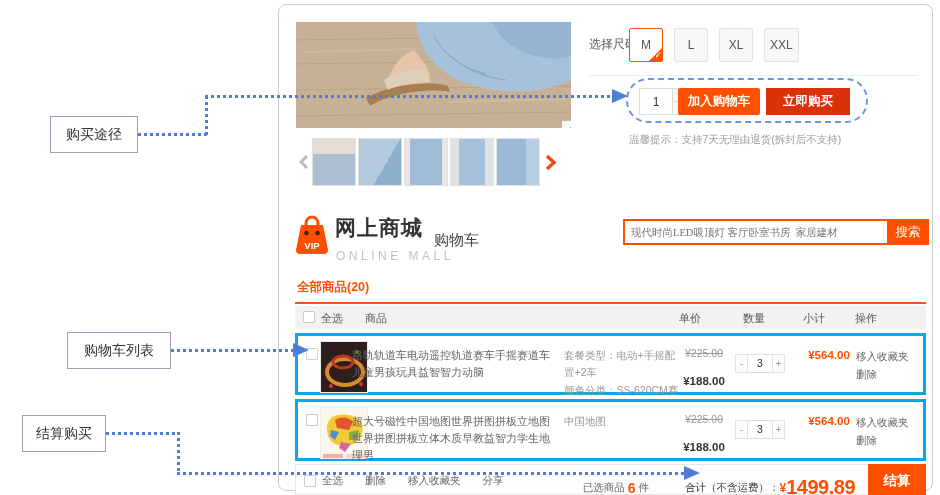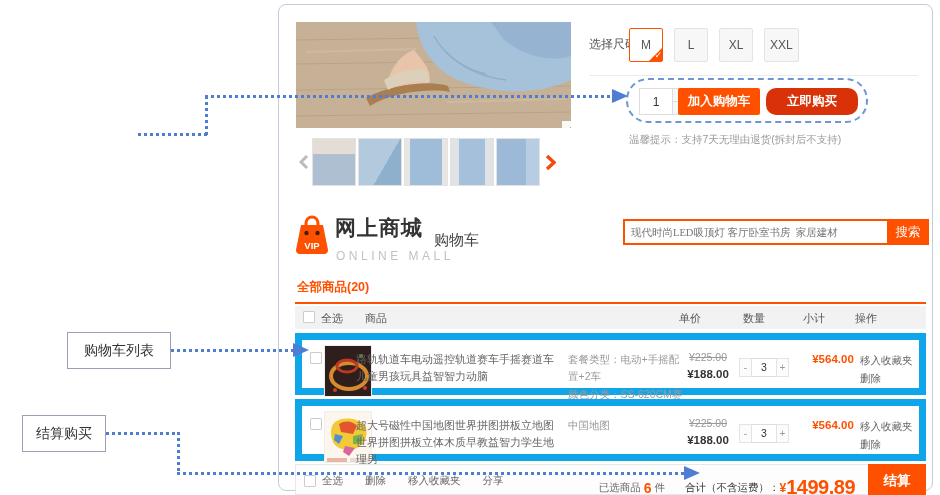--- a/index.html
+++ b/index.html
@@ -37,66 +37,66 @@
   .buy-highlight { position:absolute; left:347px; top:73px; width:242px; height:45px;
                    border:2px dashed #6d95d9; border-radius:22px; z-index:3; }
   .qty-wrap { position:absolute; left:360px; top:83px; display:flex; }
   .qty-input { width:34px; height:27px; border:1px solid #ddd; text-align:center; font-size:12px; color:#333; outline:none; }
   .qty-col { display:flex; flex-direction:column; }
   .qty-step { width:15px; height:13.5px; border:1px solid #ddd; border-left:none; background:#f7f7f7;
               font-size:9px; line-height:11px; text-align:center; color:#888; cursor:pointer; }
   .qty-step.dn { color:#ccc; border-top:none; }
   .btn-cart { position:absolute; left:399px; top:83px; width:82px; height:27px; background:#ff5000; color:#fff;
               border:none; font-size:12.5px; font-weight:bold; border-radius:2px; cursor:pointer; }
-  .btn-buy  { position:absolute; left:487px; top:83px; width:92px; height:27px; background:#d93108; color:#fff;
-              border:none; font-size:12.5px; font-weight:bold; border-radius:10px; cursor:pointer; }
+  .btn-buy  { position:absolute; left:487px; top:83px; width:84px; height:27px; background:#d93108; color:#fff;
+              border:none; font-size:12.5px; font-weight:bold; border-radius:0; cursor:pointer; }
   .tip { position:absolute; left:350px; top:128px; font-size:10.5px; color:#9a9a9a; }
 
   
   .logo-icon { position:absolute; left:16px; top:206px; }
   .logo-name { position:absolute; left:56px; top:209px; font-size:21px; font-weight:bold; color:#333; letter-spacing:1px; }
   .logo-sub  { position:absolute; left:57px; top:244px; font-size:12px; color:#c2c2c2; letter-spacing:3.5px; }
   .page-title{ position:absolute; left:134px; top:226px; font-size:15px; color:#444;margin-left:21px; }
   .search-wrap { position:absolute; left:344px; top:214px; width:306px; display:flex; }
   .search-input { flex:1; height:26px; border:2px solid #ff5000; border-right:none; padding:0 6px;
                   font-size:10.5px; color:#555; outline:none; font-family:Liberation Serif, serif; }
   .search-btn { width:42px; height:26px; background:#ff5000; color:#fff; border:none; font-size:12.5px; cursor:pointer; }
 
   
   .cart { position:absolute; left:16px; top:274px; width:631px; }
   .cart-title { color:#ff5000; font-weight:bold; font-size:12.5px; padding:0 0 6px 2px; border-bottom:2px solid #ff5000; }
   .cart-head { position:relative; height:23px; background:#f2f2f2; margin-top:2px; font-size:11px; color:#555; }
   .cart-head span, .cart-head .cb { position:absolute; top:5px; }
-  .cart-row { position:relative; height:62px; border:7px solid #0ea5e9; margin-top:4px; background:#fff; }
+  .cart-row { position:relative; height:62px; border:3px solid #0ea5e9; margin-top:4px; background:#fff; }
   .cart-foot { position:relative; height:31px; border:1px solid #e8e8e8; margin-top:3px; background:#fdfdfd; }
 
   .cb { display:inline-block; width:12px; height:12px; border:1px solid #ccc; border-radius:1px; background:#fff; cursor:pointer; }
   .row-cb { position:absolute; left:8px; top:12px; }
   .row-img { position:absolute; left:22px; top:5px; width:48px; height:52px; border:1px solid #eee; overflow:hidden; }
   .row-title { position:absolute; left:54px; top:11px; width:208px; font-size:11px; color:#666; line-height:1.55; }
   .row-specs { position:absolute; left:266px; top:11px; width:118px; font-size:10.5px; color:#9a9a9a; line-height:1.65; }
   .row-price { position:absolute; left:370px; top:11px; width:72px; text-align:center; }
   .old-price { display:block; font-size:10.5px; color:#999; text-decoration:line-through; }
-  .new-price { display:block; font-size:11.5px; color:#333; font-weight:bold; margin-top:5px; }
+  .new-price { display:block; font-size:11.5px; color:#333; font-weight:bold; margin-top:16px; }
   .row-qty { position:absolute; left:437px; top:18px; display:flex; }
   .mini-step { width:13px; height:19px; border:1px solid #e3e3e3; background:#fcfcfc; color:#999; font-size:10px;
                line-height:17px; text-align:center; cursor:pointer; }
   .mini-val  { width:24px; height:19px; border:1px solid #ddd; border-left:none; border-right:none; background:#fff;
                color:#333; font-size:10.5px; line-height:17px; text-align:center; }
   .row-sub { position:absolute; left:498px; top:13px; width:66px; text-align:center; color:#ff5000; font-weight:bold; font-size:11.5px; }
   .row-acts { position:absolute; left:558px; top:11px; font-size:10.5px; color:#666; line-height:1.75; }
   .row-acts a { display:block; color:#666; text-decoration:none; cursor:pointer; }
 
   .foot-links { position:absolute; left:8px; top:9px; display:flex; align-items:center; font-size:10.5px; color:#666; }
   .foot-links .cb { margin-right:6px; }
   .foot-links a { color:#666; text-decoration:none; margin-right:22px; cursor:pointer; }
   .foot-right { position:absolute; right:70px; top:8px; height:100%; display:flex; align-items:center; }
   .sel-label { font-size:10.5px; color:#666; }
   .sel-count { font-size:14px; color:#ff5000; font-weight:bold; margin:0 3px; }
-  .total-label { font-size:10.5px; color:#333; margin-left:20px; }
+  .total-label { font-size:10.5px; color:#333; margin-left:36px; }
   .total-yen { font-size:12px; color:#ff5000; font-weight:bold; }
   .total-val { font-size:20px; color:#ff5000; font-weight:bold; letter-spacing:-.5px; }
   .btn-checkout { position:absolute; right:-1px; top:-1px; width:58px; height:33px; background:#ff5000; color:#fff;
                   border:none; font-size:13.5px; font-weight:bold; cursor:pointer; }
 
   
   .ann { position:absolute; border:1px solid #98a2b3; background:#fff; color:#333; font-size:14px;
          display:flex; align-items:center; justify-content:center; z-index:7; }
   .ann1 { left:50px;  top:116px; width:88px;  height:37px; }
   .ann2 { left:67px;  top:332px; width:104px; height:37px; }
@@ -309,20 +309,23 @@
           <span class="sel-label">件</span>
           <span class="total-label">合计（不含运费）：</span>
           <span class="total-yen">¥</span>
           <span class="total-val">1499.89</span>
         </div>
         <button class="btn-checkout">结算</button>
       </div>
     </div>
   </div>
 
+  <div class="ann ann1">
+    <span>购买途径</span>
+  </div>
   <div class="ann ann2">
     <span>购物车列表</span>
   </div>
   <div class="ann ann3">
     <span>结算购买</span>
   </div>
 
   <div class="dot-h" style="left:138px; top:133px; width:70px;"></div>
   <div class="dot-v" style="left:205px; top:96px; height:40px;"></div>
   <div class="dot-h" style="left:205px; top:95px; width:407px;"></div>

